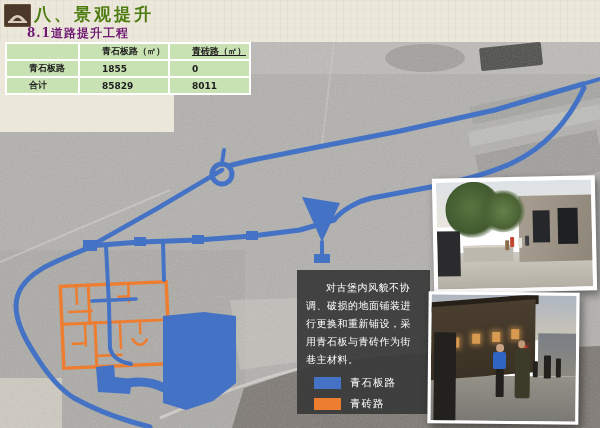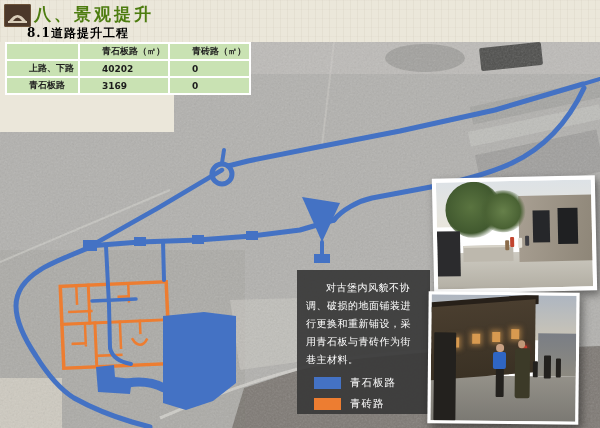--- a/index.html
+++ b/index.html
@@ -9,29 +9,29 @@
     background-image:linear-gradient(90deg, rgba(210,204,188,.25) 1px, transparent 1px),
                      linear-gradient(rgba(214,208,192,.18) 1px, transparent 1px);
     background-size:7px 9px;
     font-family:"DejaVu Sans", sans-serif;
   }
   
   .hdr-icon{position:absolute;left:4px;top:4px;width:27px;height:23px;background:#4b382a;border-radius:2px;
     box-shadow:inset 0 0 0 1px #6b5238;display:flex;align-items:center;justify-content:center;}
   .page-title{position:absolute;left:34px;top:3px;font-size:17px;font-weight:bold;color:#4d7c0f;
     letter-spacing:3px;font-family:"DejaVu Serif", serif;}
-  .page-subtitle{position:absolute;left:27px;top:25px;font-size:12px;font-weight:bold;color:#000000;
+  .page-subtitle{position:absolute;left:27px;top:25px;font-size:12px;font-weight:bold;color:#701a75;
     letter-spacing:1px;font-family:"DejaVu Serif", serif;}
   
   .map-svg{position:absolute;left:0;top:0;z-index:1;}
   
   table.area{position:absolute;left:5px;top:42px;z-index:6;border-collapse:collapse;
     font-size:9px;font-weight:bold;color:#1c1c1c;}
   table.area td{background:#c9e2b3;border:2px solid #fff;height:11px;padding:1px 3px 1px 22px;white-space:nowrap;}
-  td.c0{width:46px;} td.c1{width:58px;} td.c2{width:48px;}
+  td.c0{width:46px;} td.c1{width:58px;} td.c2{width:48px;text-decoration:underline;}
   
   .info-box{position:absolute;left:297px;top:270px;width:133px;height:144px;z-index:4;
     background:rgba(58,58,58,.94);color:#fff;box-sizing:border-box;padding:9px 9px 6px 9px;}
   .info-text{font-size:10px;line-height:18px;text-indent:20px;letter-spacing:.5px;}
   .legend{margin-top:6px;}
   .legend-row{display:flex;align-items:center;margin:7px 0 0 8px;}
   .legend-swatch{width:27px;height:12px;margin-right:9px;flex:none;}
   .legend-label{font-size:10.5px;letter-spacing:1px;text-align:center;}
   
   .photo{position:absolute;z-index:5;background:#fff;box-shadow:3px 4px 8px rgba(0,0,0,.45);box-sizing:border-box;}
@@ -151,28 +151,28 @@
 <div class="page-subtitle">8.1道路提升工程</div>
 
 <table class="area">
   <tbody>
     <tr>
       <td class="c0"></td>
       <td class="c1">青石板路（㎡）</td>
       <td class="c2">青砖路（㎡）</td>
     </tr>
     <tr>
-      <td>上路、下路</td>
-      <td>40202</td>
+      <td>青石板路</td>
+      <td>1855</td>
       <td>0</td>
     </tr>
     <tr>
-      <td>青石板路</td>
-      <td>3169</td>
-      <td>0</td>
+      <td>合计</td>
+      <td>85829</td>
+      <td>8011</td>
     </tr>
   </tbody>
 </table>
 
 <div class="info-box">
   <div class="info-text">对古堡内风貌不协调、破损的地面铺装进行更换和重新铺设，采用青石板与青砖作为街巷主材料。</div>
   <div class="legend">
     <div class="legend-row">
       <div class="legend-swatch" style="background: rgb(68, 114, 196);"></div>
       <div class="legend-label">青石板路</div>

